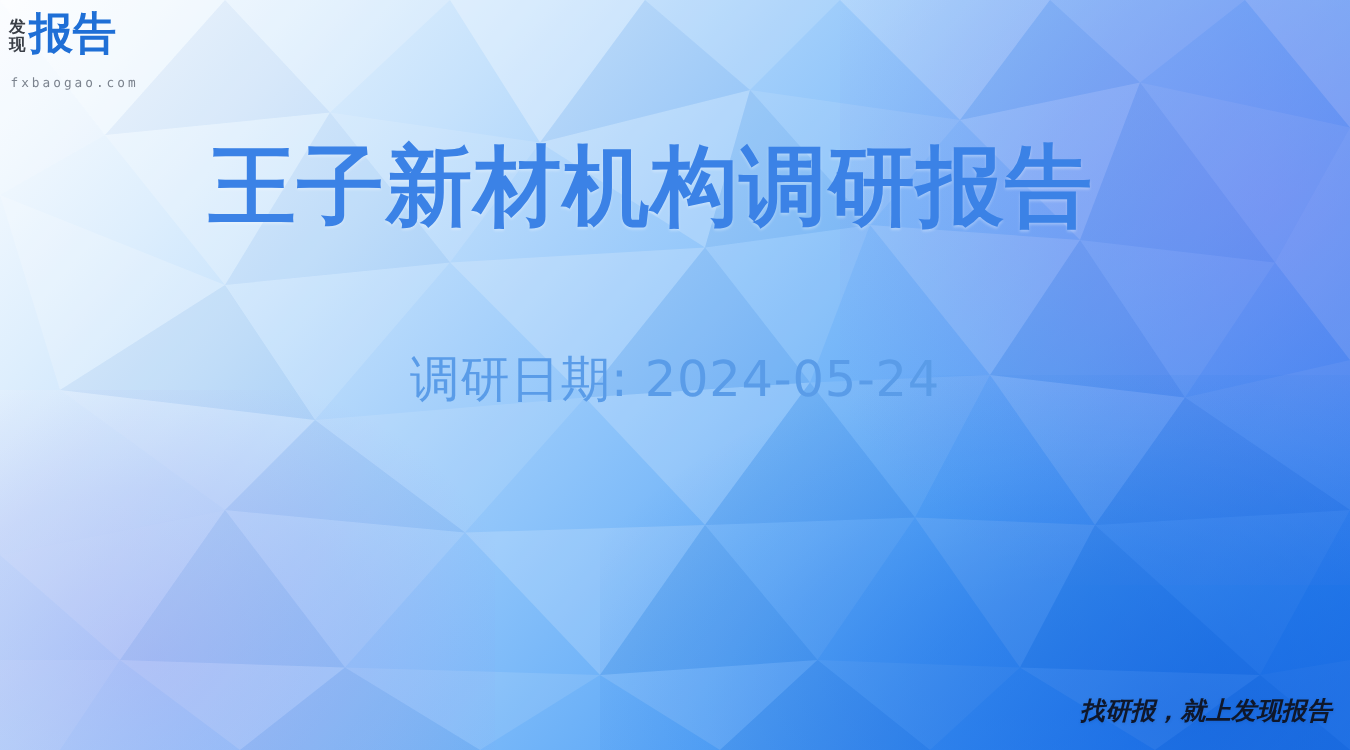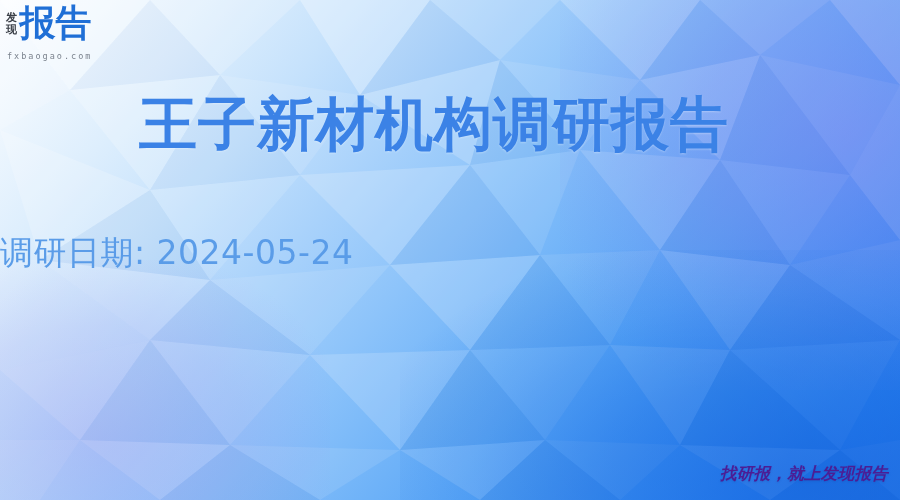--- a/index.html
+++ b/index.html
@@ -105,21 +105,21 @@
   }
   .logo-stack span {
     font-size: 11px;
     line-height: 12px;
     color: #3a3f47;
     font-weight: 700;
     letter-spacing: -0.5px;
     font-family: "DejaVu Sans", sans-serif;
   }
   .logo-main {
-    font-size: 36px;
+    font-size: 29px;
     line-height: 29px;
     font-weight: 900;
     color: #1f6fd6;
     letter-spacing: 0px;
     font-family: "DejaVu Sans", sans-serif;
   }
   .logo-url {
     margin-top: 14px;
     font-size: 8.5px;
     line-height: 10px;
@@ -143,39 +143,40 @@
     letter-spacing: 1px;
     font-family: "DejaVu Sans", sans-serif;
     text-shadow: 0 1px 2px rgba(255,255,255,0.30);
     white-space: nowrap;
   }
   .subtitle {
     position: absolute;
     left: 0;
     top: 230px;
     width: 900px;
+    text-align: center;
     font-size: 33px;
     line-height: 46px;
     font-weight: 400;
     color: #5a9ce8;
     letter-spacing: 0.5px;
     font-family: "DejaVu Sans", sans-serif;
     white-space: nowrap;
   }
 
   
   .footer-slogan {
     position: absolute;
     right: 12px;
     bottom: 15px;
     font-size: 16.5px;
     line-height: 22px;
     font-weight: 700;
     font-style: italic;
-    color: #4c1d95;
+    color: #0f172a;
     letter-spacing: 0.3px;
     font-family: "DejaVu Sans", sans-serif;
     white-space: nowrap;
     text-shadow: 0 1px 2px rgba(10,70,160,0.25);
   }
 </style>
 </head>
 <body>
 
 <div class="cover">

